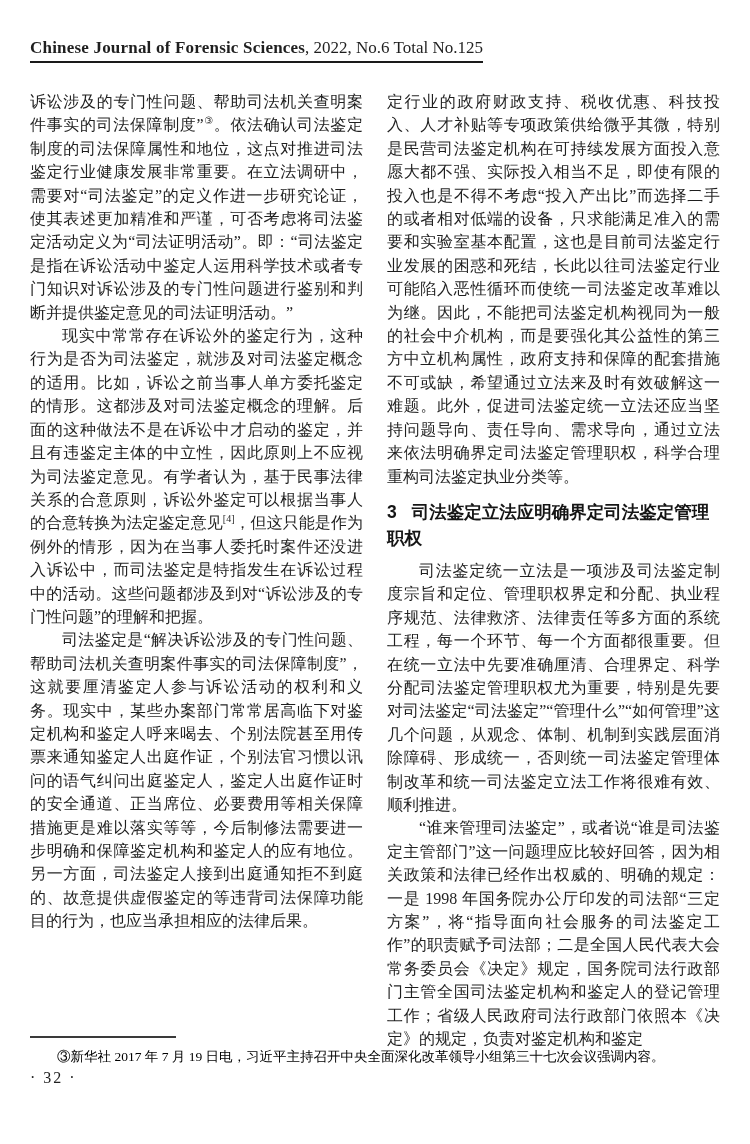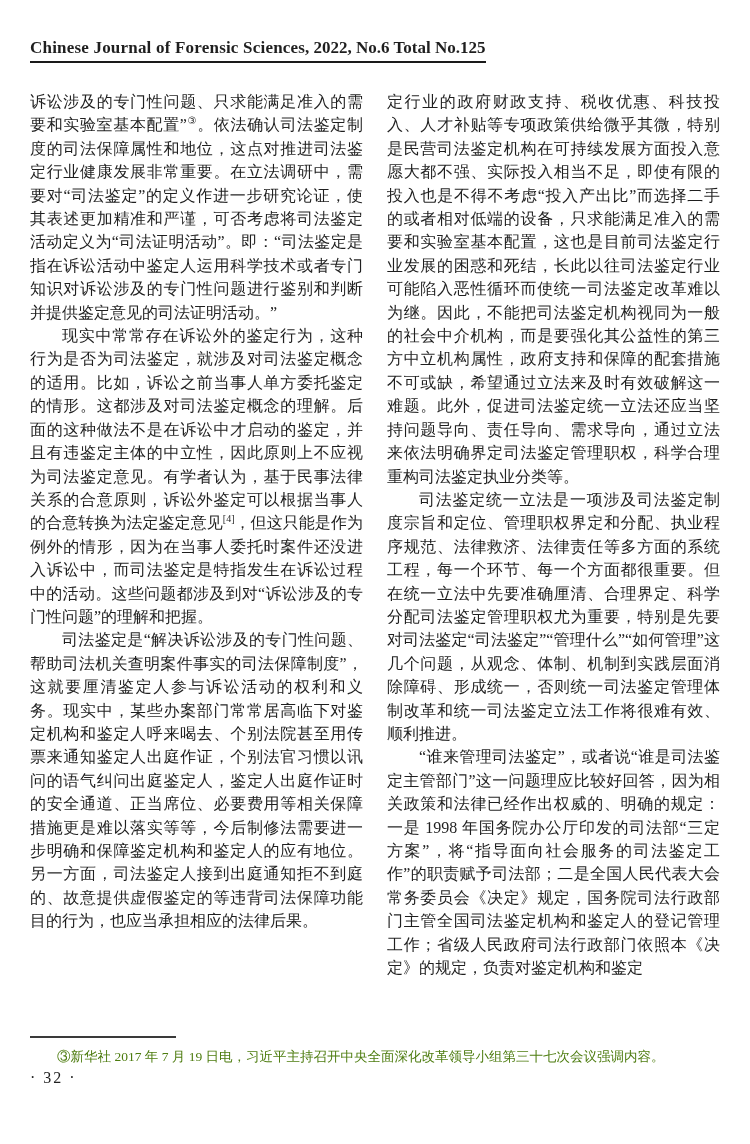--- a/index.html
+++ b/index.html
@@ -15,21 +15,21 @@
   .header {
     position: absolute;
     top: 38px;
     left: 30px;
     white-space: nowrap;
     font-size: 17px;
     padding-bottom: 3px;
     border-bottom: 2px solid #1a1a1a;
   }
   .jtitle { font-weight: bold; letter-spacing: 0.2px; }
-  .jissue { font-weight: bold; }
+  .jissue { font-weight: normal; }
   .content {
     position: absolute;
     top: 90px;
     left: 30px;
     width: 690px;
     display: flex;
     gap: 24px;
   }
   .col { width: 333px; }
   .col p {
@@ -76,21 +76,21 @@
   .footnote-rule {
     width: 146px;
     height: 0;
     border-top: 2px solid #3a3a3a;
     margin-bottom: 9px;
   }
   .footnote {
     margin: 0;
     font-size: 13.5px;
     line-height: 19px;
-    color: #4d7c0f;
+    color: #000000;
     text-indent: 2em;
     text-align: left;
   }
   .pagenum {
     position: absolute;
     left: 30px;
     top: 1069px;
     font-size: 16px;
     letter-spacing: 2px;
     color: #1f1f1f;
@@ -100,27 +100,28 @@
 <body>
 
 <div class="page">
 
   <div class="header">
     <span class="jtitle">Chinese Journal of Forensic Sciences</span><span class="jissue">, 2022, No.6  Total No.125</span>
   </div>
 
   <div class="content">
     <div class="col">
-      <p class="noindent"><span>诉讼涉及的专门性问题、只求能满足准入的需要和实验室基本配置”</span><sup class="ref">③</sup><span>。依法确认司法鉴定制度的司法保障属性和地位，这点对推进司法鉴定行业健康发展非常重要。在立法调研中，需要对“司法鉴定”的定义作进一步研究论证，使其表述更加精准和严谨，可否考虑将司法鉴定活动定义为“司法证明活动”。即：“司法鉴定是指在诉讼活动中鉴定人运用科学技术或者专门知识对诉讼涉及的专门性问题进行鉴别和判断并提供鉴定意见的司法证明活动。”</span></p>
+      <p class="noindent"><span>诉讼涉及的专门性问题、帮助司法机关查明案件事实的司法保障制度”</span><sup class="ref">③</sup><span>。依法确认司法鉴定制度的司法保障属性和地位，这点对推进司法鉴定行业健康发展非常重要。在立法调研中，需要对“司法鉴定”的定义作进一步研究论证，使其表述更加精准和严谨，可否考虑将司法鉴定活动定义为“司法证明活动”。即：“司法鉴定是指在诉讼活动中鉴定人运用科学技术或者专门知识对诉讼涉及的专门性问题进行鉴别和判断并提供鉴定意见的司法证明活动。”</span></p>
       <p><span>现实中常常存在诉讼外的鉴定行为，这种行为是否为司法鉴定，就涉及对司法鉴定概念的适用。比如，诉讼之前当事人单方委托鉴定的情形。这都涉及对司法鉴定概念的理解。后面的这种做法不是在诉讼中才启动的鉴定，并且有违鉴定主体的中立性，因此原则上不应视为司法鉴定意见。有学者认为，基于民事法律关系的合意原则，诉讼外鉴定可以根据当事人的合意转换为法定鉴定意见</span><sup class="ref">[4]</sup><span>，但这只能是作为例外的情形，因为在当事人委托时案件还没进入诉讼中，而司法鉴定是特指发生在诉讼过程中的活动。这些问题都涉及到对“诉讼涉及的专门性问题”的理解和把握。</span></p>
       <p>司法鉴定是“解决诉讼涉及的专门性问题、帮助司法机关查明案件事实的司法保障制度”，这就要厘清鉴定人参与诉讼活动的权利和义务。现实中，某些办案部门常常居高临下对鉴定机构和鉴定人呼来喝去、个别法院甚至用传票来通知鉴定人出庭作证，个别法官习惯以讯问的语气纠问出庭鉴定人，鉴定人出庭作证时的安全通道、正当席位、必要费用等相关保障措施更是难以落实等等，今后制修法需要进一步明确和保障鉴定机构和鉴定人的应有地位。另一方面，司法鉴定人接到出庭通知拒不到庭的、故意提供虚假鉴定的等违背司法保障功能目的行为，也应当承担相应的法律后果。</p>
     </div>
 
     <div class="col">
       <p class="noindent">定行业的政府财政支持、税收优惠、科技投入、人才补贴等专项政策供给微乎其微，特别是民营司法鉴定机构在可持续发展方面投入意愿大都不强、实际投入相当不足，即使有限的投入也是不得不考虑“投入产出比”而选择二手的或者相对低端的设备，只求能满足准入的需要和实验室基本配置，这也是目前司法鉴定行业发展的困惑和死结，长此以往司法鉴定行业可能陷入恶性循环而使统一司法鉴定改革难以为继。因此，不能把司法鉴定机构视同为一般的社会中介机构，而是要强化其公益性的第三方中立机构属性，政府支持和保障的配套措施不可或缺，希望通过立法来及时有效破解这一难题。此外，促进司法鉴定统一立法还应当坚持问题导向、责任导向、需求导向，通过立法来依法明确界定司法鉴定管理职权，科学合理重构司法鉴定执业分类等。</p>
+      <h2 class="sec"><span class="hnum">3</span><span>司法鉴定立法应明确界定司法鉴定管理职权</span></h2>
       <p>司法鉴定统一立法是一项涉及司法鉴定制度宗旨和定位、管理职权界定和分配、执业程序规范、法律救济、法律责任等多方面的系统工程，每一个环节、每一个方面都很重要。但在统一立法中先要准确厘清、合理界定、科学分配司法鉴定管理职权尤为重要，特别是先要对司法鉴定“司法鉴定”“管理什么”“如何管理”这几个问题，从观念、体制、机制到实践层面消除障碍、形成统一，否则统一司法鉴定管理体制改革和统一司法鉴定立法工作将很难有效、顺利推进。</p>
       <p>“谁来管理司法鉴定”，或者说“谁是司法鉴定主管部门”这一问题理应比较好回答，因为相关政策和法律已经作出权威的、明确的规定：一是 1998 年国务院办公厅印发的司法部“三定方案”，将“指导面向社会服务的司法鉴定工作”的职责赋予司法部；二是全国人民代表大会常务委员会《决定》规定，国务院司法行政部门主管全国司法鉴定机构和鉴定人的登记管理工作；省级人民政府司法行政部门依照本《决定》的规定，负责对鉴定机构和鉴定</p>
     </div>
   </div>
 
   <div class="footnote-area">
     <div class="footnote-rule"></div>
     <p class="footnote"><span>③</span><span>新华社 2017 年 7 月 19 日电，习近平主持召开中央全面深化改革领导小组第三十七次会议强调内容。</span></p>
   </div>
 

